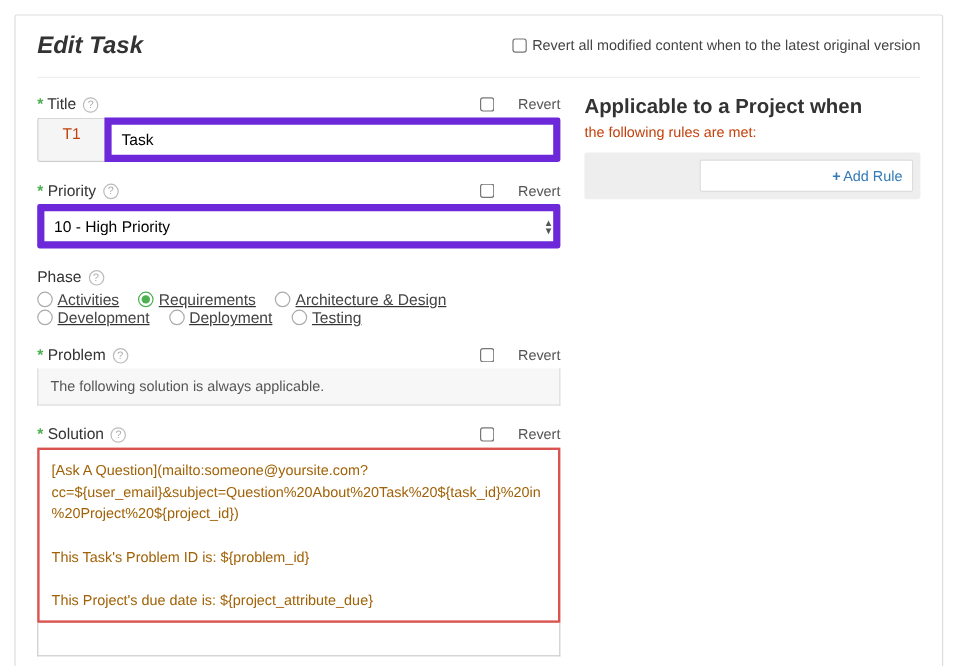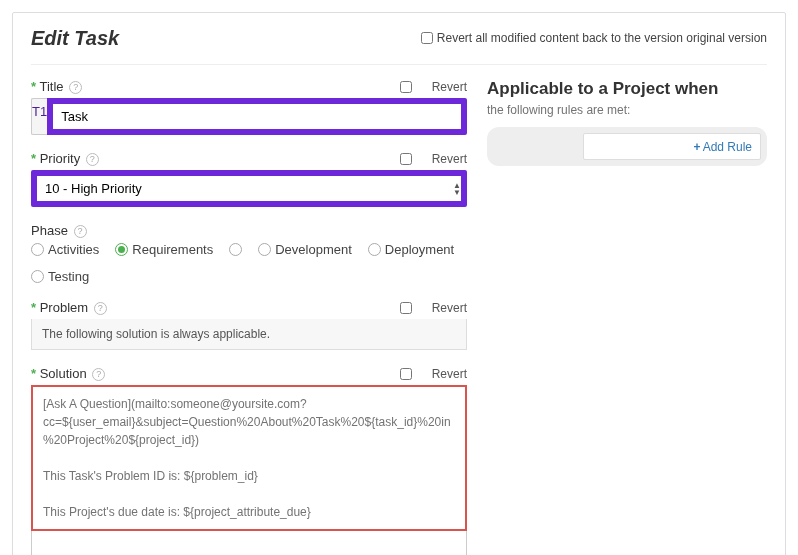--- a/index.html
+++ b/index.html
@@ -87,23 +87,23 @@
     align-items: center;
     gap: 20px;
   }
   .input-row {
     display: flex;
   }
   .prefix-box {
     border: 1px solid #ccc;
     border-right: none;
     background: #f5f5f5;
-    padding: 5px 0;
-    font-size: 13px;
-    color: #4c1d95;
+    padding: 5px 20px;
+    font-size: 13px;
+    color: #c2410c;
     border-radius: 2px 0 0 2px;
   }
   input[type="text"], select.form-select {
     width: 100%;
     border: 6px solid #6d28d9;
     padding: 5px 8px;
     font-size: 13px;
     border-radius: 2px;
     background: #fff;
     font-family: inherit;
@@ -134,23 +134,24 @@
     right: 8px;
     top: 50%;
     transform: translateY(-50%);
     font-size: 10px;
     color: #555;
     pointer-events: none;
   }
   .phase-opts {
     display: flex;
     flex-wrap: wrap;
-    gap: 12px 16px;
-    align-items: center;
-    font-size: 13px;
+    gap: 0 16px;
+    align-items: center;
+    font-size: 13px;
+    text-decoration: underline;
   }
   .phase-opt {
     display: flex;
     align-items: center;
     gap: 4px;
     color: #444;
   }
   .radio {
     width: 13px;
     height: 13px;
@@ -176,44 +177,44 @@
     border-top: none;
     background: #f7f7f7;
     padding: 8px 10px;
     font-size: 12px;
     color: #555;
   }
   .solution-box {
     border: 2px solid #d9534f;
     padding: 8px 10px;
     font-size: 12px;
-    color: #737373;
+    color: #a16207;
     line-height: 1.5;
     min-height: 120px;
     white-space: pre-wrap;
     word-break: break-word;
   }
   .solution-extra {
     border: 1px solid #ccc;
     border-top: none;
     height: 28px;
   }
   .right h2 {
     font-size: 17px;
     font-weight: 600;
     margin-bottom: 4px;
   }
   .right .subtext {
     font-size: 12px;
-    color: #737373;
+    color: #c2410c;
     margin-bottom: 10px;
   }
   .rule-box {
     background: #eee;
-    border-radius: 12px;
+    border-radius: 2px;
     padding: 6px;
     display: flex;
   }
   .rule-slot {
     background: #fff;
     border: 1px solid #ddd;
     border-radius: 2px;
     flex: 1;
     margin-left: 90px;
     padding: 5px 8px;
@@ -235,21 +236,21 @@
 </style>
 </head>
 <body>
 
 <div class="panel">
 
   <div class="topbar">
     <h1 class="page-title">Edit Task</h1>
     <label class="revert-all">
       <input type="checkbox" class="cb" style="">
-      <span>Revert all modified content back to the version original version</span>
+      <span>Revert all modified content when to the latest original version</span>
     </label>
   </div>
 
   <hr class="sep">
 
   <div class="cols">
     <div class="left">
 
       <div class="field">
         <div class="field-label-row">
@@ -300,20 +301,21 @@
           <label class="phase-opt">
             <span class="radio"></span>
             <span>Activities</span>
           </label>
           <label class="phase-opt">
             <span class="radio checked"></span>
             <span>Requirements</span>
           </label>
           <label class="phase-opt">
             <span class="radio"></span>
+            <span>Architecture &amp; Design</span>
           </label>
           <label class="phase-opt">
             <span class="radio"></span>
             <span>Development</span>
           </label>
           <label class="phase-opt">
             <span class="radio"></span>
             <span>Deployment</span>
           </label>
           <label class="phase-opt">

